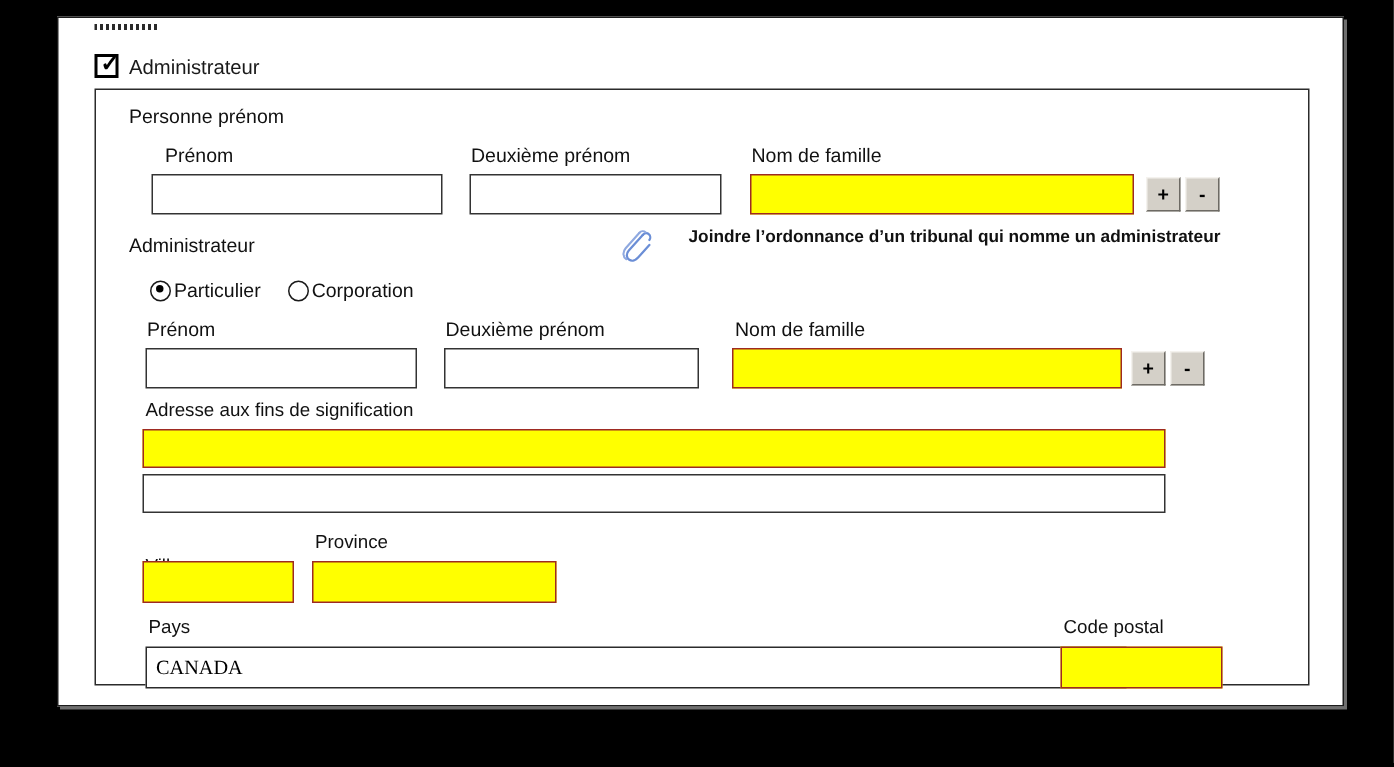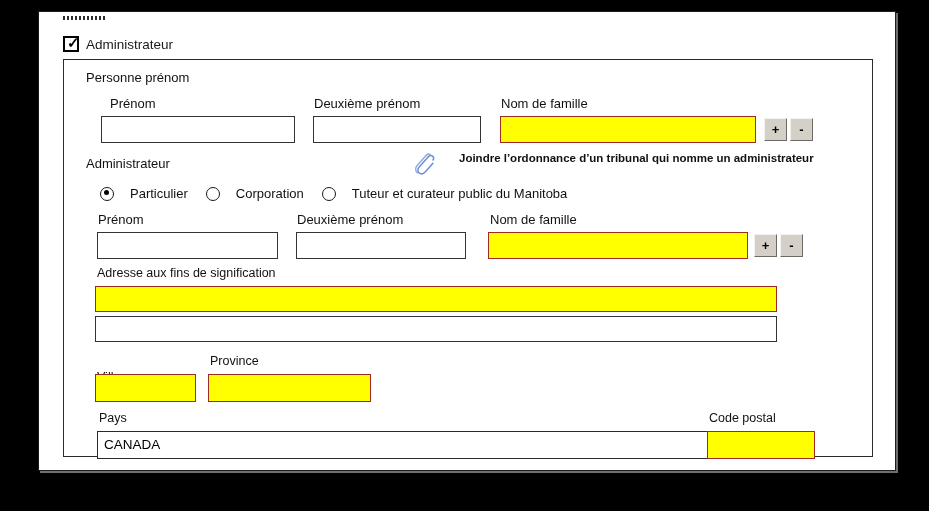--- a/index.html
+++ b/index.html
@@ -121,21 +121,21 @@
   #attach-note .note-text {
     font-size: 11.5px;
     font-weight: bold;
     color: #111;
     white-space: nowrap;
   }
   .clip-ico { display: block; }
 
   
   .radio-row { position: absolute; display: flex; align-items: center; }
-  .radio-item { display: flex; align-items: center; gap: 16px; }
+  .radio-item { display: flex; align-items: center; gap: 2px; }
   .radio {
     width: 14px; height: 14px;
     border: 1.8px solid #1a1a1a;
     border-radius: 50%;
     background: #fff;
     position: relative;
     flex: 0 0 auto;
   }
   .radio.on::after {
     content: "";
@@ -234,24 +234,20 @@
 
       <div class="radio-row" style="left:36px; top:126px;">
         <span class="radio-item" style="margin-right:18px;">
           <span class="radio on"></span>
           <span class="radio-label">Particulier</span>
         </span>
         <span class="radio-item" style="margin-right:18px;">
           <span class="radio"></span>
           <span class="radio-label">Corporation</span>
         </span>
-        <span class="radio-item">
-          <span class="radio"></span>
-          <span class="radio-label">Tuteur et curateur public du Manitoba</span>
-        </span>
       </div>
 
       <div class="abs lbl" style="left:34px; top:152px;">Prénom</div>
       <div class="field" style="left:33px; top:172px; width:181px;">
         <span class="val"></span>
       </div>
 
       <div class="abs lbl" style="left:233px; top:152px;">Deuxième prénom</div>
       <div class="field" style="left:232px; top:172px; width:170px;">
         <span class="val"></span>
@@ -279,21 +275,21 @@
       <div class="field req" style="left:31px; top:314px; width:101px; height:28px;">
         <span class="val"></span>
       </div>
 
       <div class="abs lbl lbl-sm" style="left:146px; top:294px;">Province</div>
       <div class="field req" style="left:144px; top:314px; width:163px; height:28px;">
         <span class="val"></span>
       </div>
 
       <div class="abs lbl lbl-sm" style="left:35px; top:351px;">Pays</div>
-      <div class="combo" style="left:33px; top:371px; width:654px;">
+      <div class="combo" style="left:33px; top:371px; width:654px;font-family:Liberation Serif, serif;">
         <span class="combo-val">CANADA</span>
         <span class="combo-arrow">
             <i></i>
           </span>
       </div>
 
       <div class="abs lbl lbl-sm" style="left:645px; top:351px;">Code postal</div>
       <div class="field req" style="left:643px; top:371px; width:108px; height:28px;">
         <span class="val"></span>
       </div>

